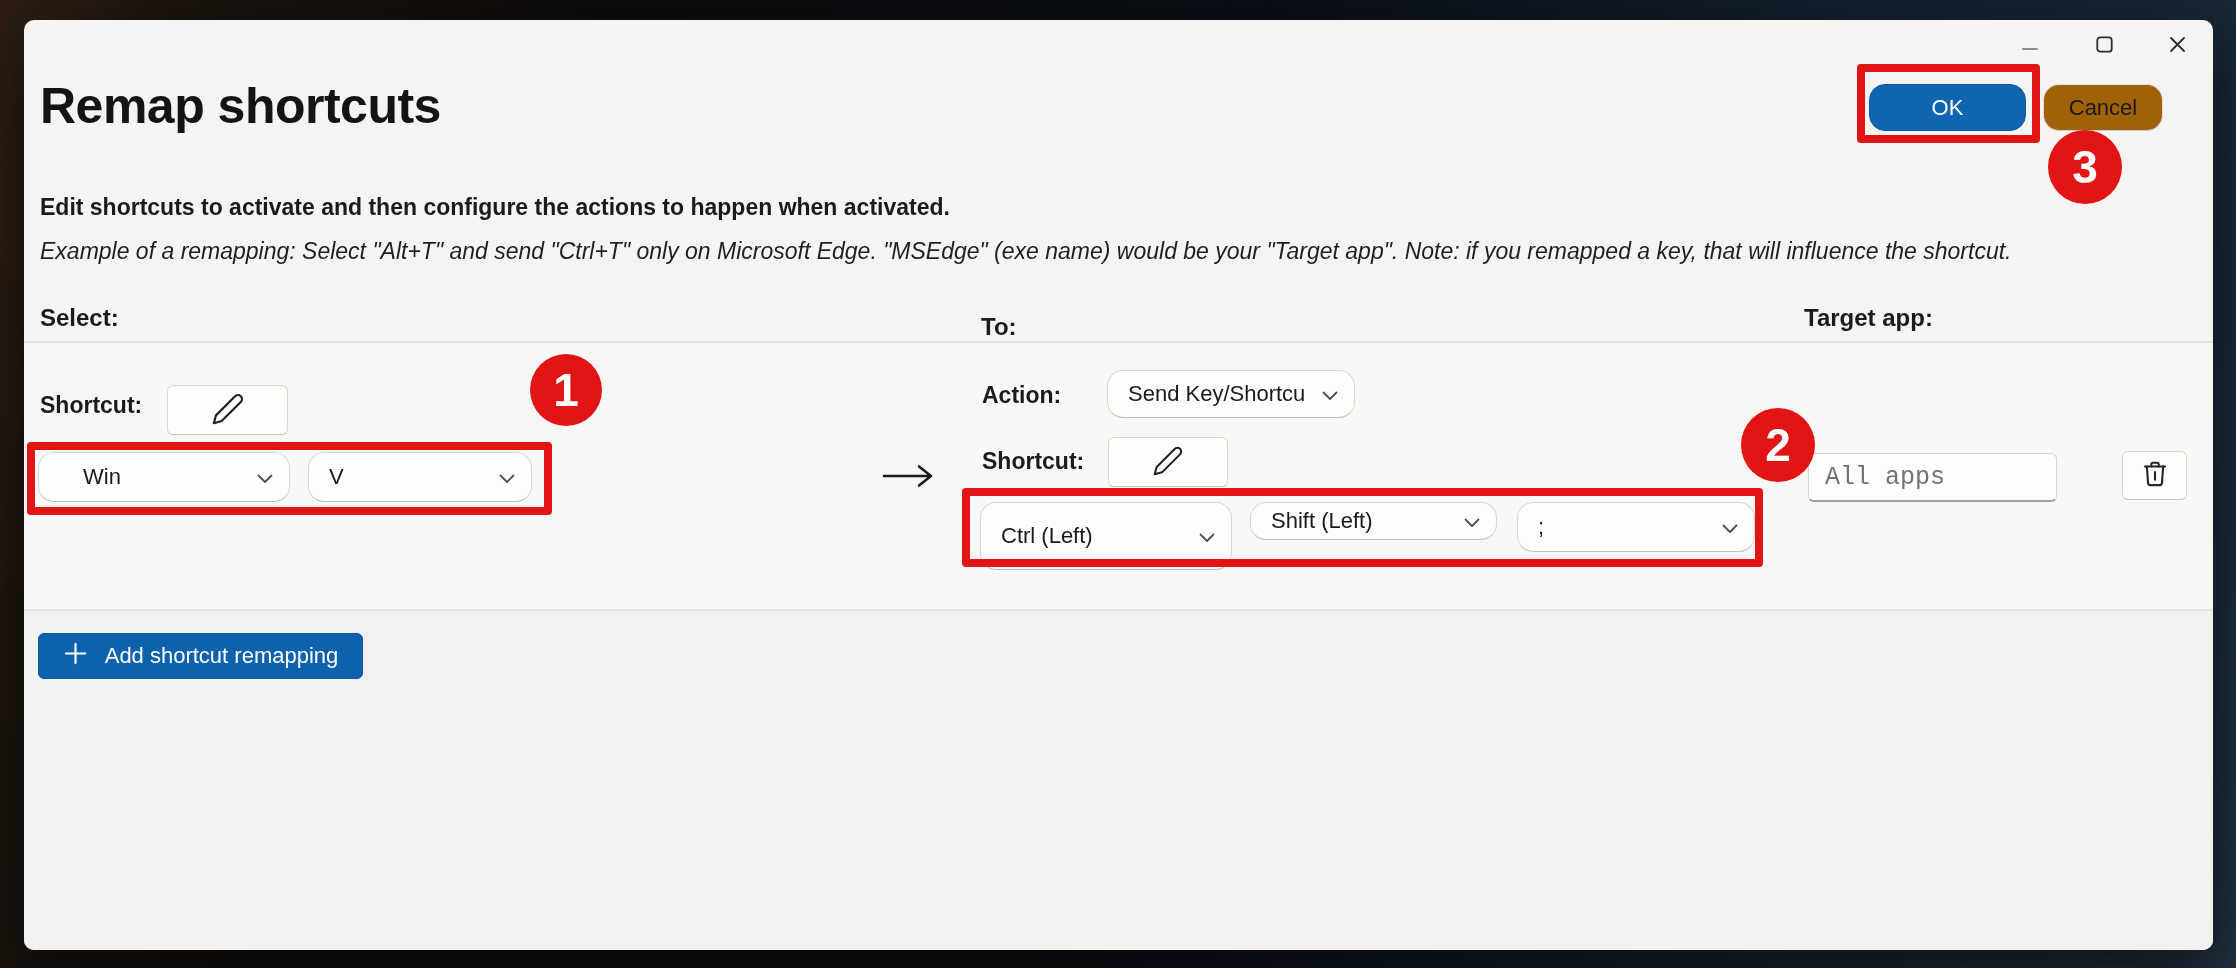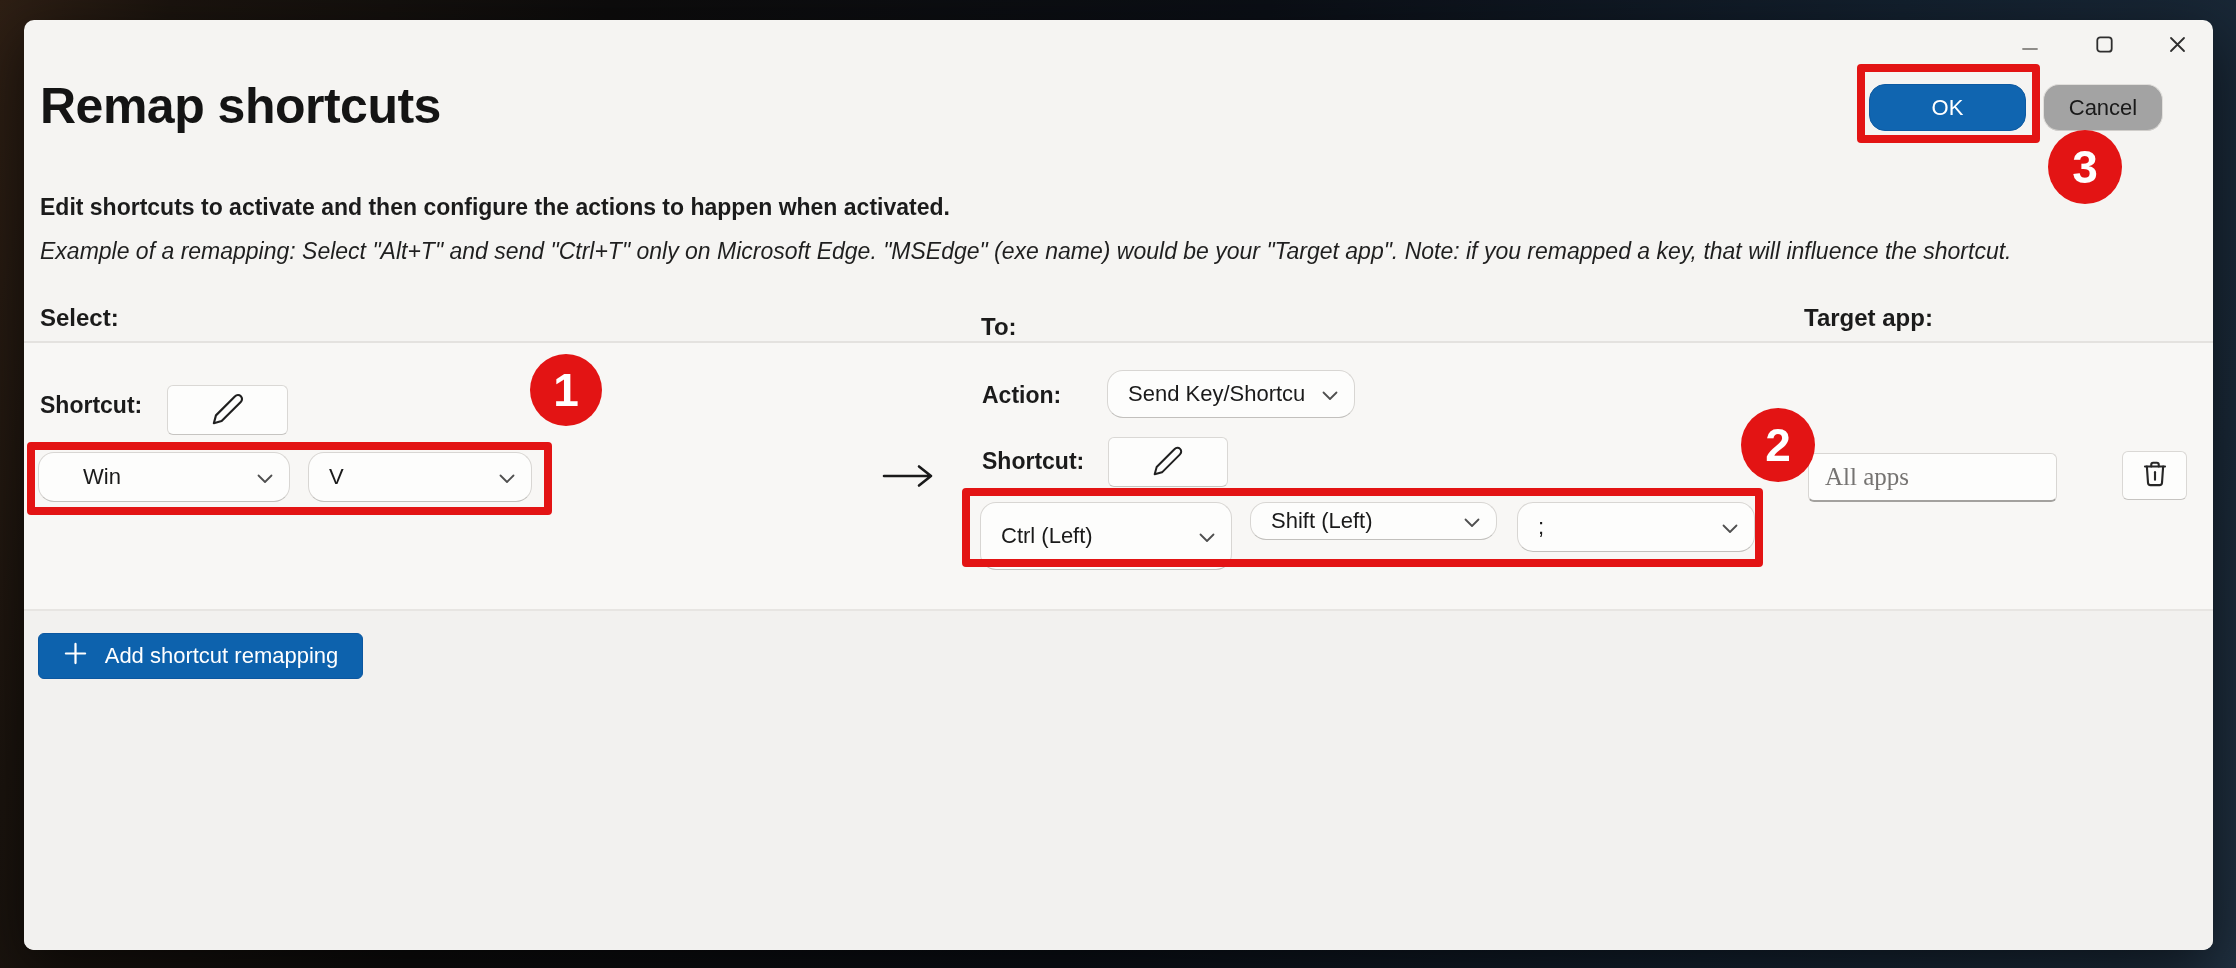--- a/index.html
+++ b/index.html
@@ -26,21 +26,21 @@
 
   
   .tb-btn { position:absolute; top:8px; width:46px; height:36px; display:flex; align-items:center; justify-content:center; cursor:default; }
   .tb-min   { left:1983px; }
   .tb-max   { left:2057px; }
   .tb-close { left:2130px; }
 
   
   .btn { position:absolute; display:flex; align-items:center; justify-content:center; border-radius:16px; font-size:22px; }
   .ok-btn { left:1845px; top:64px; width:157px; height:47px; background:#1065b0; border:1px solid #0d5aa2; color:#ffffff; }
-  .cancel-btn { left:2019px; top:64px; width:120px; height:47px; background:#a3a3a3; border:1px solid #e1dfdc; border-bottom-color:#cfcdca; color:#1a1a1a; }
+  .cancel-btn { left:2019px; top:64px; width:120px; height:47px; background:#a16207; border:1px solid #e1dfdc; border-bottom-color:#cfcdca; color:#1a1a1a; }
 
   
   .anno-box { position:absolute; border:8px solid #e31414; border-radius:4px; }
   .anno-box-1 { left:3px;    top:422px; width:525px; height:73px; }
   .anno-box-2 { left:938px;  top:468px; width:801px; height:79px; }
   .anno-box-3 { left:1833px; top:44px;  width:183px; height:79px; }
   .anno-circle {
     position:absolute; background:#e31414; border-radius:50%;
     color:#fff; font-size:46px; font-weight:700;
     display:flex; align-items:center; justify-content:center;
@@ -83,21 +83,21 @@
   .dd-ctrl   { left:956px;  top:482px; width:252px; height:68px; }
   .dd-shift  { left:1226px; top:482px; width:247px; height:38px; }
   .dd-semi   { left:1493px; top:482px; width:238px; height:50px; }
 
   .arrow-wrap { position:absolute; left:856px; top:442px; width:56px; height:28px; }
 
   .target-input {
     position:absolute; left:1784px; top:433px; width:249px; height:49px;
     background:#fdfdfc; border:1px solid #d8d6d3; border-bottom:2px solid #a3a19e;
     border-radius:6px; padding:0 16px; font-size:25px; color:#1a1a1a;
-    font-family:Liberation Serif, serif; outline:none;
+    font-family:Liberation Mono, monospace; outline:none;
   }
   .target-input::placeholder { color:#767472; }
 
   .add-btn {
     position:absolute; left:14px; top:613px; width:325px; height:46px;
     background:#0d62ad; border:1px solid #0b57a0; border-radius:6px;
     color:#ffffff; font-size:22px; display:flex; align-items:center; justify-content:center; gap:17px;
   }
 </style>
 </head>

